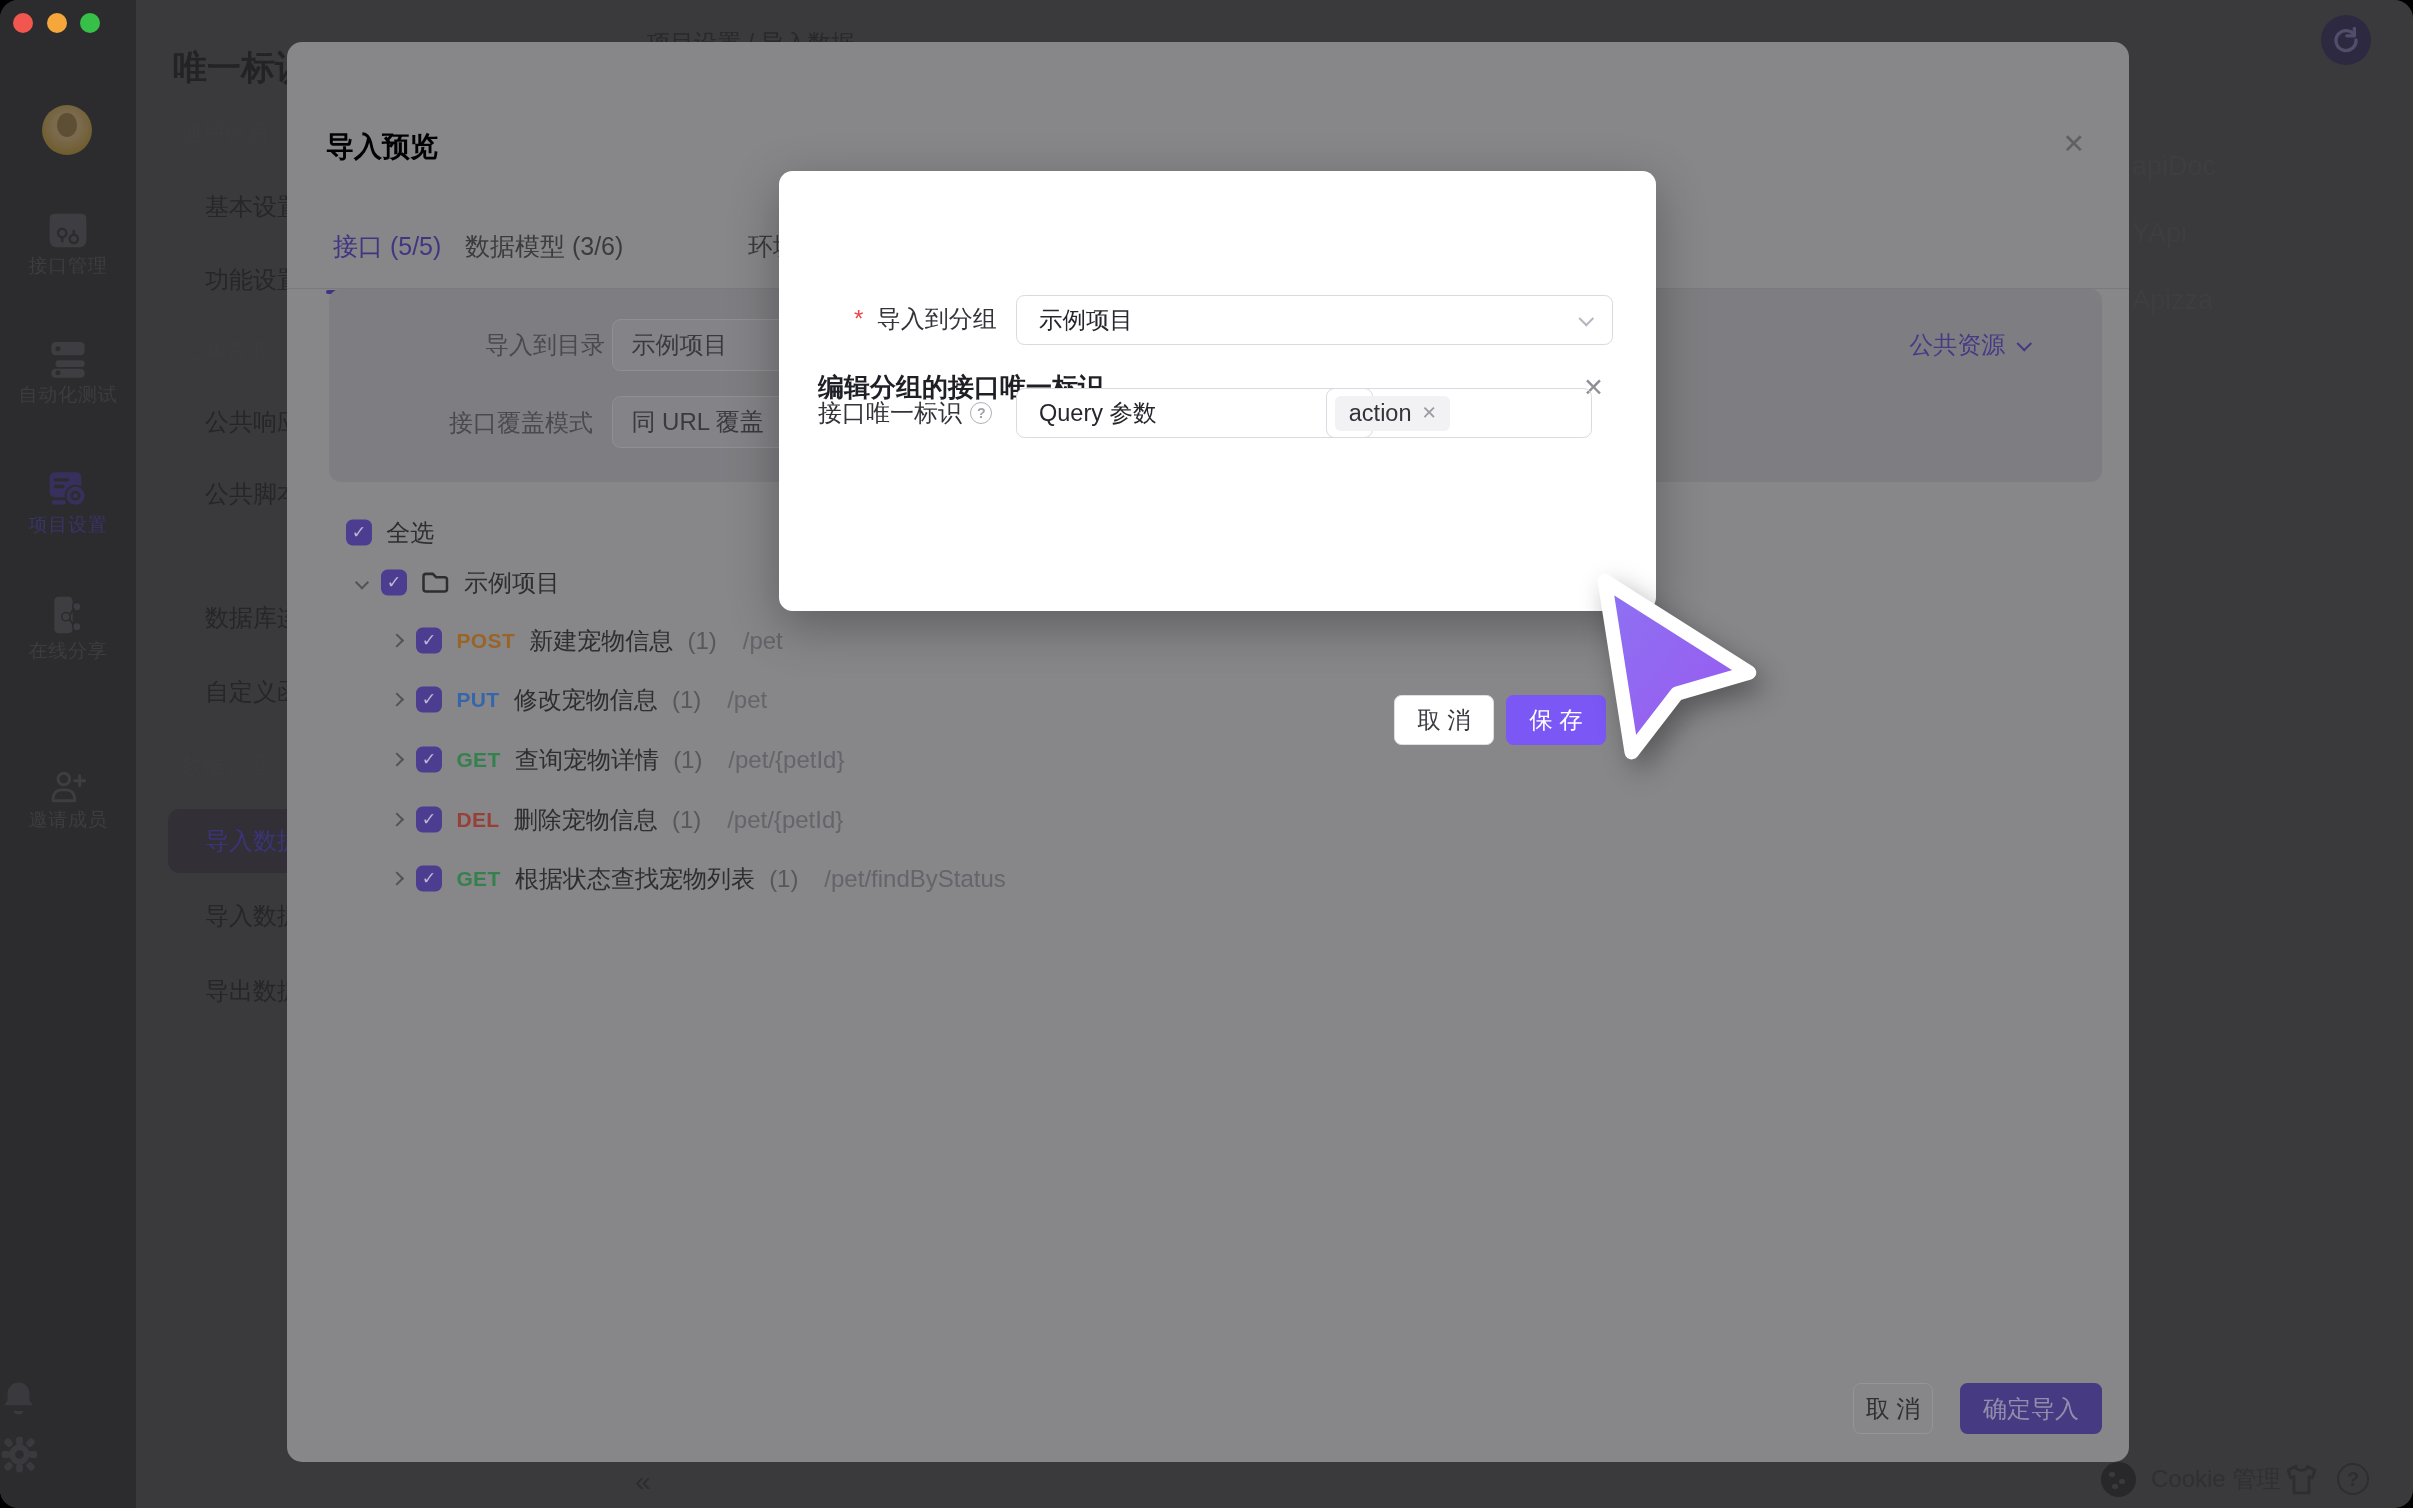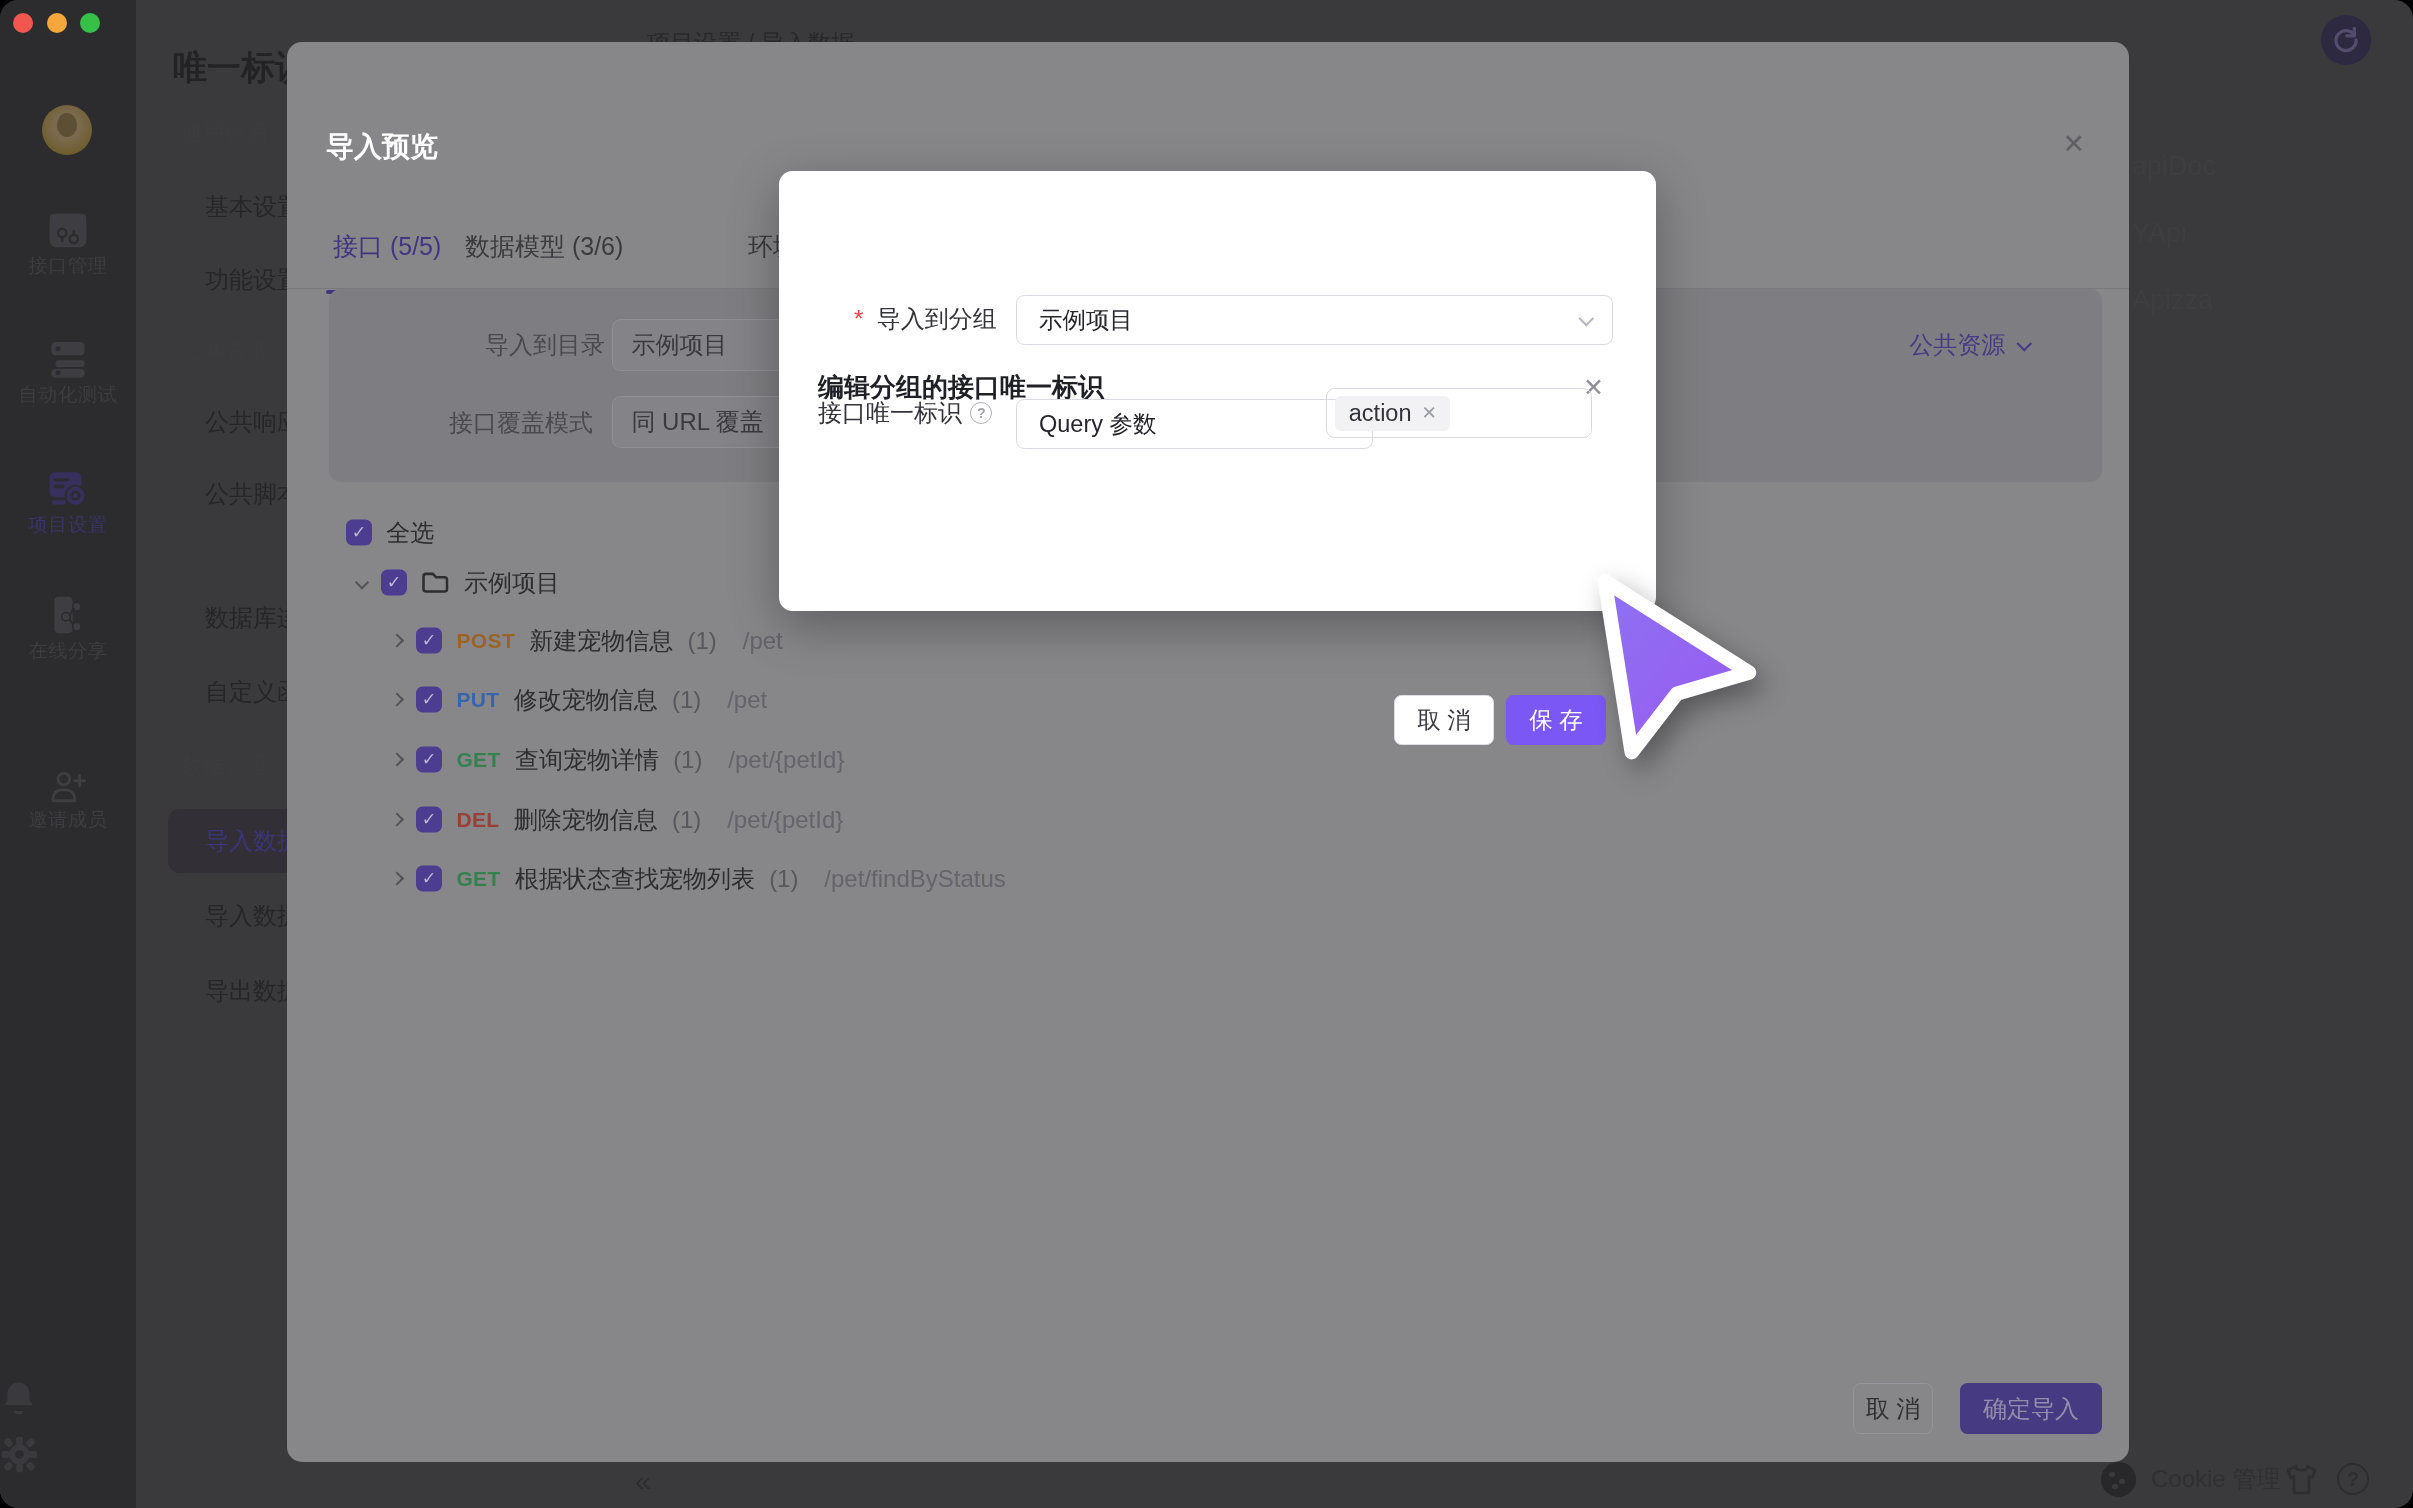--- a/index.html
+++ b/index.html
@@ -29,21 +29,21 @@
   .refresh-btn{position:absolute;left:2321px;top:15px;width:50px;height:50px;border-radius:50%;background:#2d2940;
                display:flex;align-items:center;justify-content:center;}
   .foot-frag{position:absolute;top:1458px;height:42px;display:flex;align-items:center;color:#303034;}
   .cookie-ic{width:35px;height:35px;border-radius:50%;background:#28282b;position:relative;}
   .cookie-ic i{position:absolute;width:5.9px;height:5.9px;border-radius:50%;background:#3a3a3e;}
   .qmark{width:32px;height:32px;border-radius:50%;border:2.5px solid #2e2e31;color:#2e2e31;
          font-size:20px;display:flex;align-items:center;justify-content:center;font-weight:700;}
 
   
   .modal{position:absolute;left:287px;top:42px;width:1842px;height:1420px;background:#87878a;border-radius:15px;}
-  .modal-title{position:absolute;left:39px;top:86px;font-size:28px;font-weight:700;color:#ffffff;}
+  .modal-title{position:absolute;left:39px;top:86px;font-size:28px;font-weight:700;color:#000000;}
   .x-dim{position:absolute;right:44px;top:89px;font-size:27px;color:#5f5f64;line-height:1;}
   .tabs{position:absolute;left:0px;top:188px;width:100%;height:59px;border-bottom:1.7px solid #7a7a7e;}
   .tab{position:absolute;top:0;height:57px;font-size:25px;color:#3b3b3f;white-space:nowrap;text-align:center;}
   .tab.active{color:#413581;}
   .tab.active::after{content:"";position:absolute;left:-6.7px;right:-6.7px;bottom:-6.7px;height:4.2px;background:#413581;border-radius:2.5px;}
   .panel{position:absolute;left:42px;top:247px;width:1773px;height:193px;background:#7e7e82;border-radius:11.7px;}
   .frm-label{position:absolute;width:218px;text-align:right;font-size:24px;color:#4a4a4e;transform:translateY(-50%);white-space:nowrap;}
   .frm-input{position:absolute;height:52px;width:411px;background:#838388;border:1.7px solid #8f8f94;border-radius:8.4px;
              display:flex;align-items:center;padding-left:18.4px;font-size:24px;color:#3a3a3e;white-space:nowrap;overflow:hidden;}
   .expand{position:absolute;right:74px;font-size:24px;color:#463a85;display:flex;align-items:center;gap:11.7px;transform:translateY(-50%);white-space:nowrap;}
@@ -346,21 +346,21 @@
       </div>
       <div class="sel" style="left:237px;top:124px;width:597px">
         <span>示例项目</span>
         <span class="chev"></span>
       </div>
 
       <div class="dlg-label" style="left:39px;top:242px">
         <span>接口唯一标识</span>
         <span class="help">?</span>
       </div>
-      <div class="sel" style="left:237px;top:228px;width:357px">
+      <div class="sel" style="left:237px;top:217px;width:357px">
         <span>Query 参数</span>
         <span class="chev"></span>
       </div>
       <div class="tagbox" style="left:547px;top:217px;width:266px">
         <span class="tag">
           <span>action</span>
           <span class="x">✕</span>
         </span>
       </div>
 

